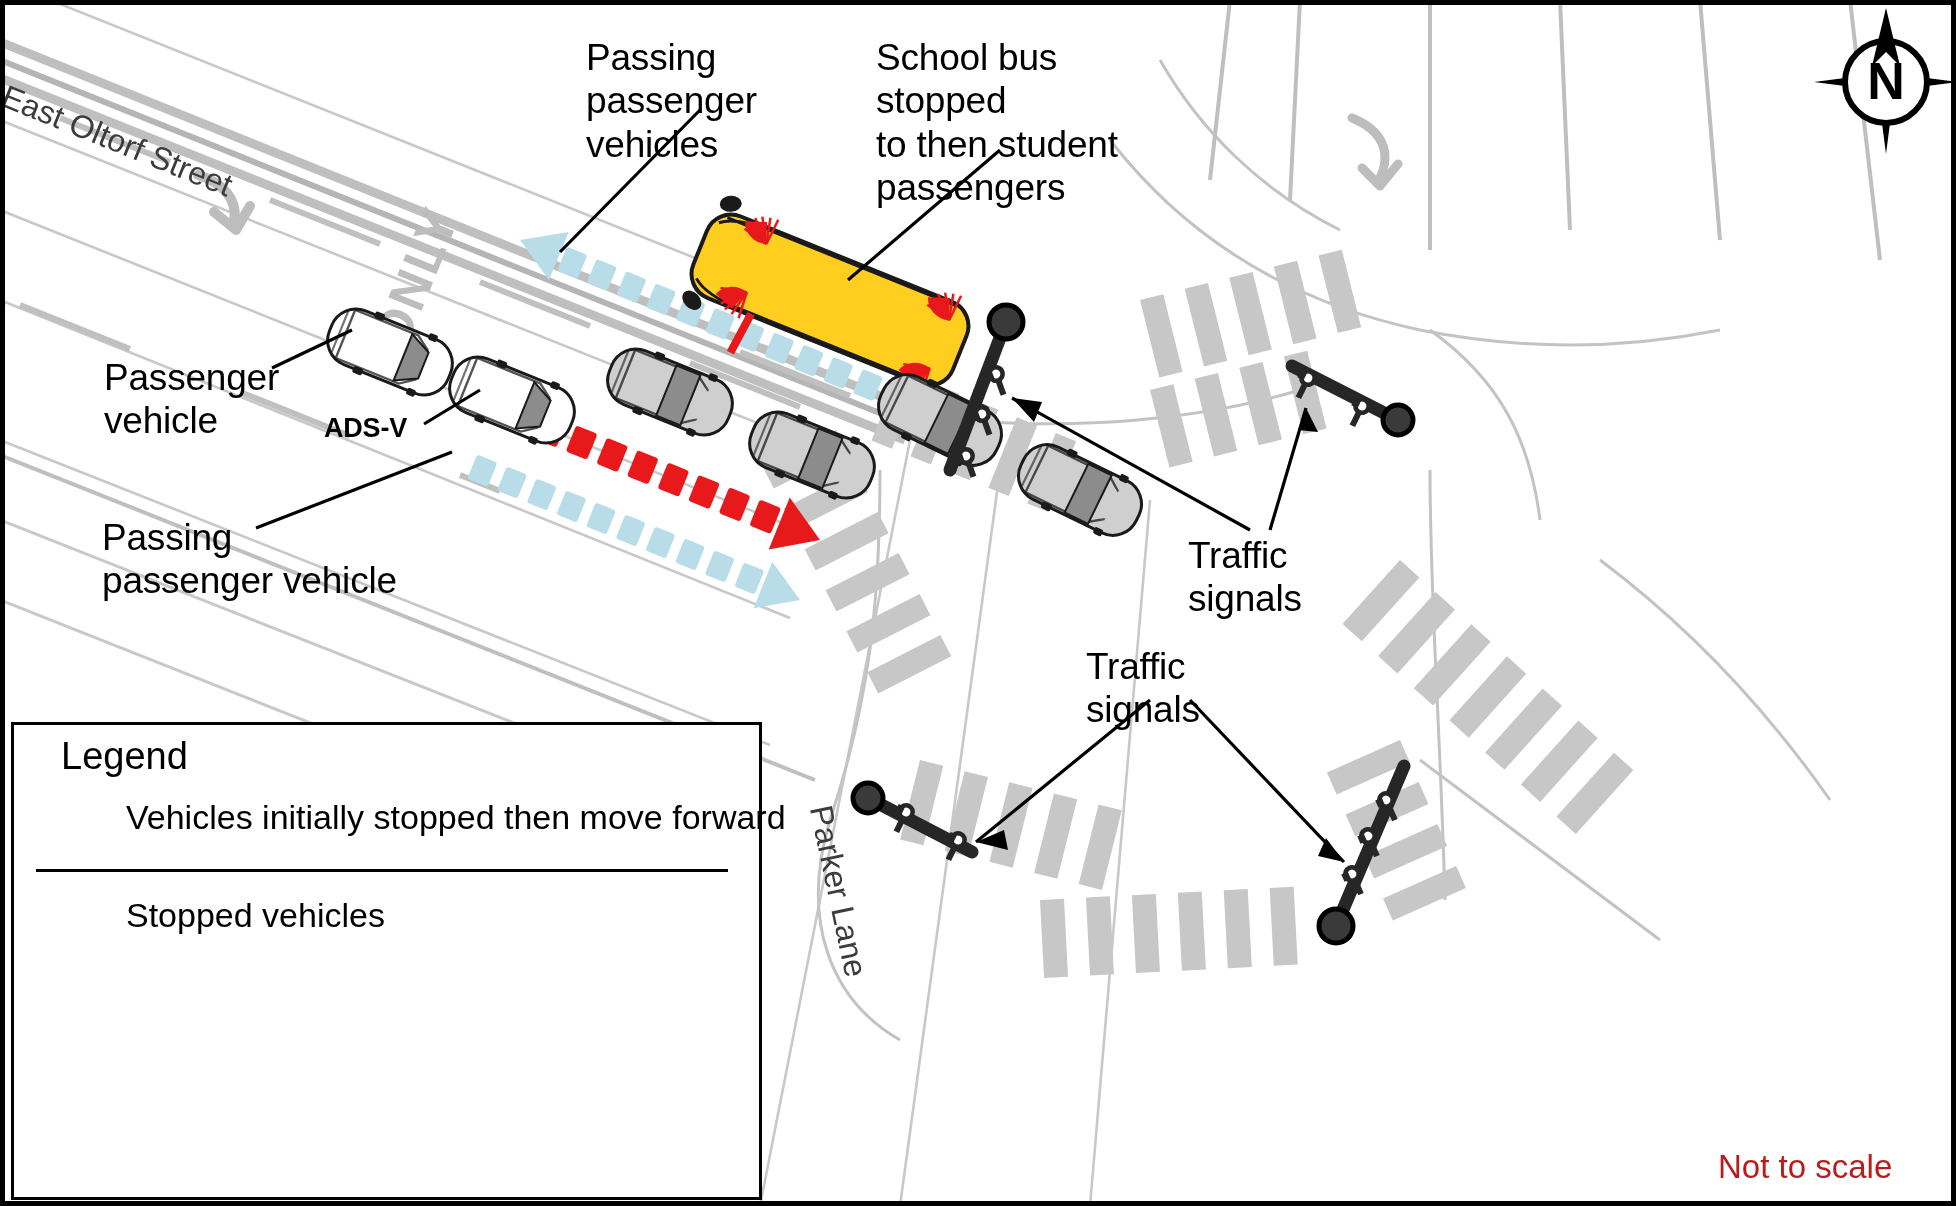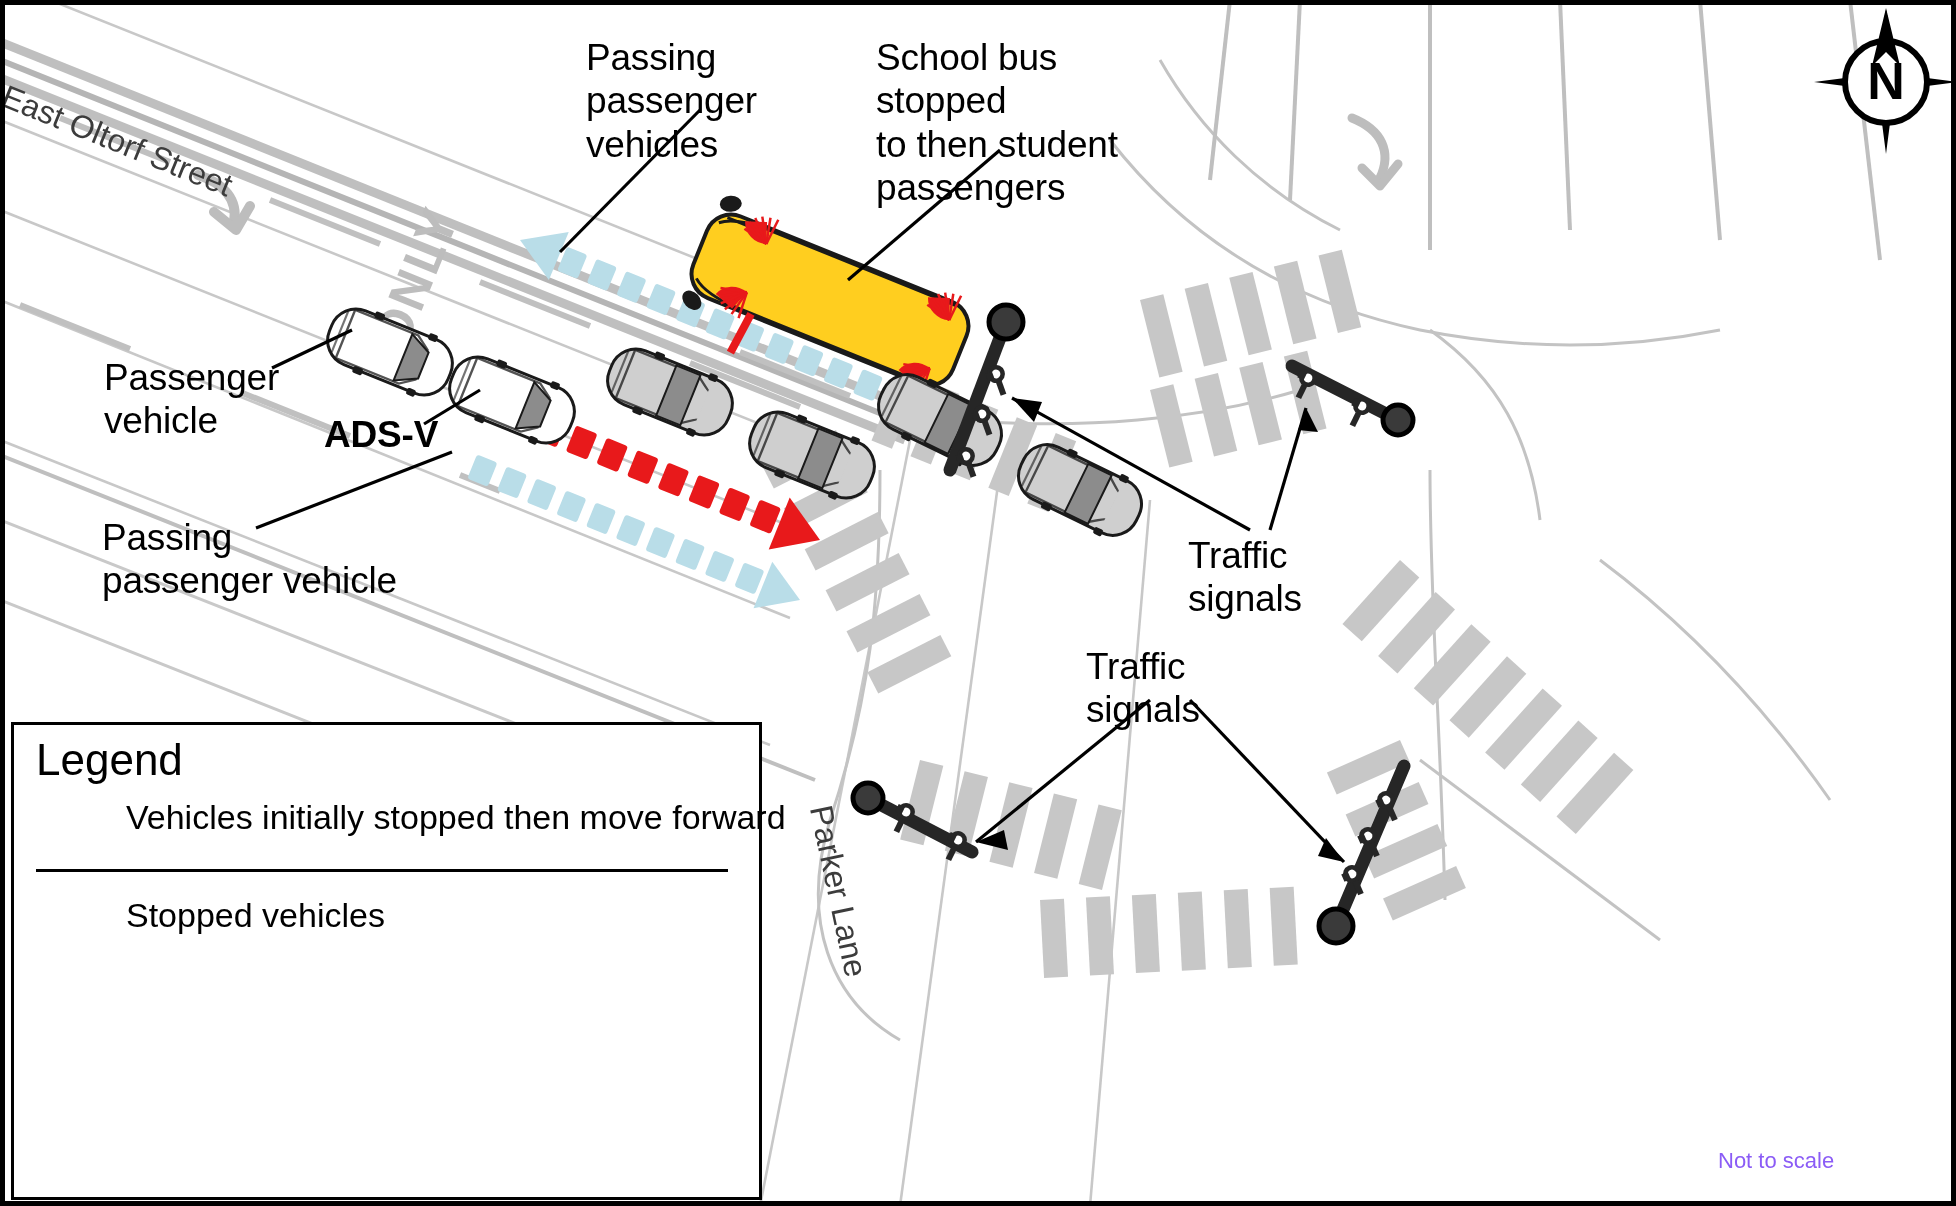--- a/index.html
+++ b/index.html
@@ -1,28 +1,28 @@
 <!DOCTYPE html>
 <html><head>
 <meta charset="utf-8">
 <style>
   html,body{margin:0;padding:0;background:#fff;}
   body{font-family:"Liberation Sans",sans-serif;}
   #stage{position:relative;width:1956px;height:1206px;background:#fff;overflow:hidden;}
   #stage svg{position:absolute;left:0;top:0;}
   .lbl{position:absolute;color:#000;line-height:1.17;font-size:37px;letter-spacing:-0.2px;}
   .lbl.c{text-align:left;}
-  .lbl.bold{font-weight:bold;font-size:37px;}
+  .lbl.bold{font-weight:bold;font-size:27px;}
   .street{position:absolute;color:#3c3c3c;font-size:32px;white-space:nowrap;}
   .legend-box{position:absolute;border:3px solid #000;background:#fff;}
-  .legend-title{position:absolute;font-size:44px;color:#000;}
+  .legend-title{position:absolute;font-size:38px;color:#000;margin-left:25px;}
   .legend-row{position:absolute;display:flex;align-items:center;}
   .legend-row .txt{font-size:34px;color:#000;margin-left:8px;white-space:nowrap;}
   .legend-sep{position:absolute;height:3px;background:#000;}
-  .notscale{position:absolute;font-size:22px;color:#8b5cf6;}
+  .notscale{position:absolute;font-size:33px;color:#b91c1c;}
   .frame{position:absolute;left:0;top:0;width:1956px;height:1206px;border:5px solid #000;box-sizing:border-box;pointer-events:none;}
 </style>
 </head>
 <body>
 
 <div id="stage">
 
 <svg width="1956" height="1206" viewBox="0 0 1956 1206">
   <defs>
     <g id="carbody">

